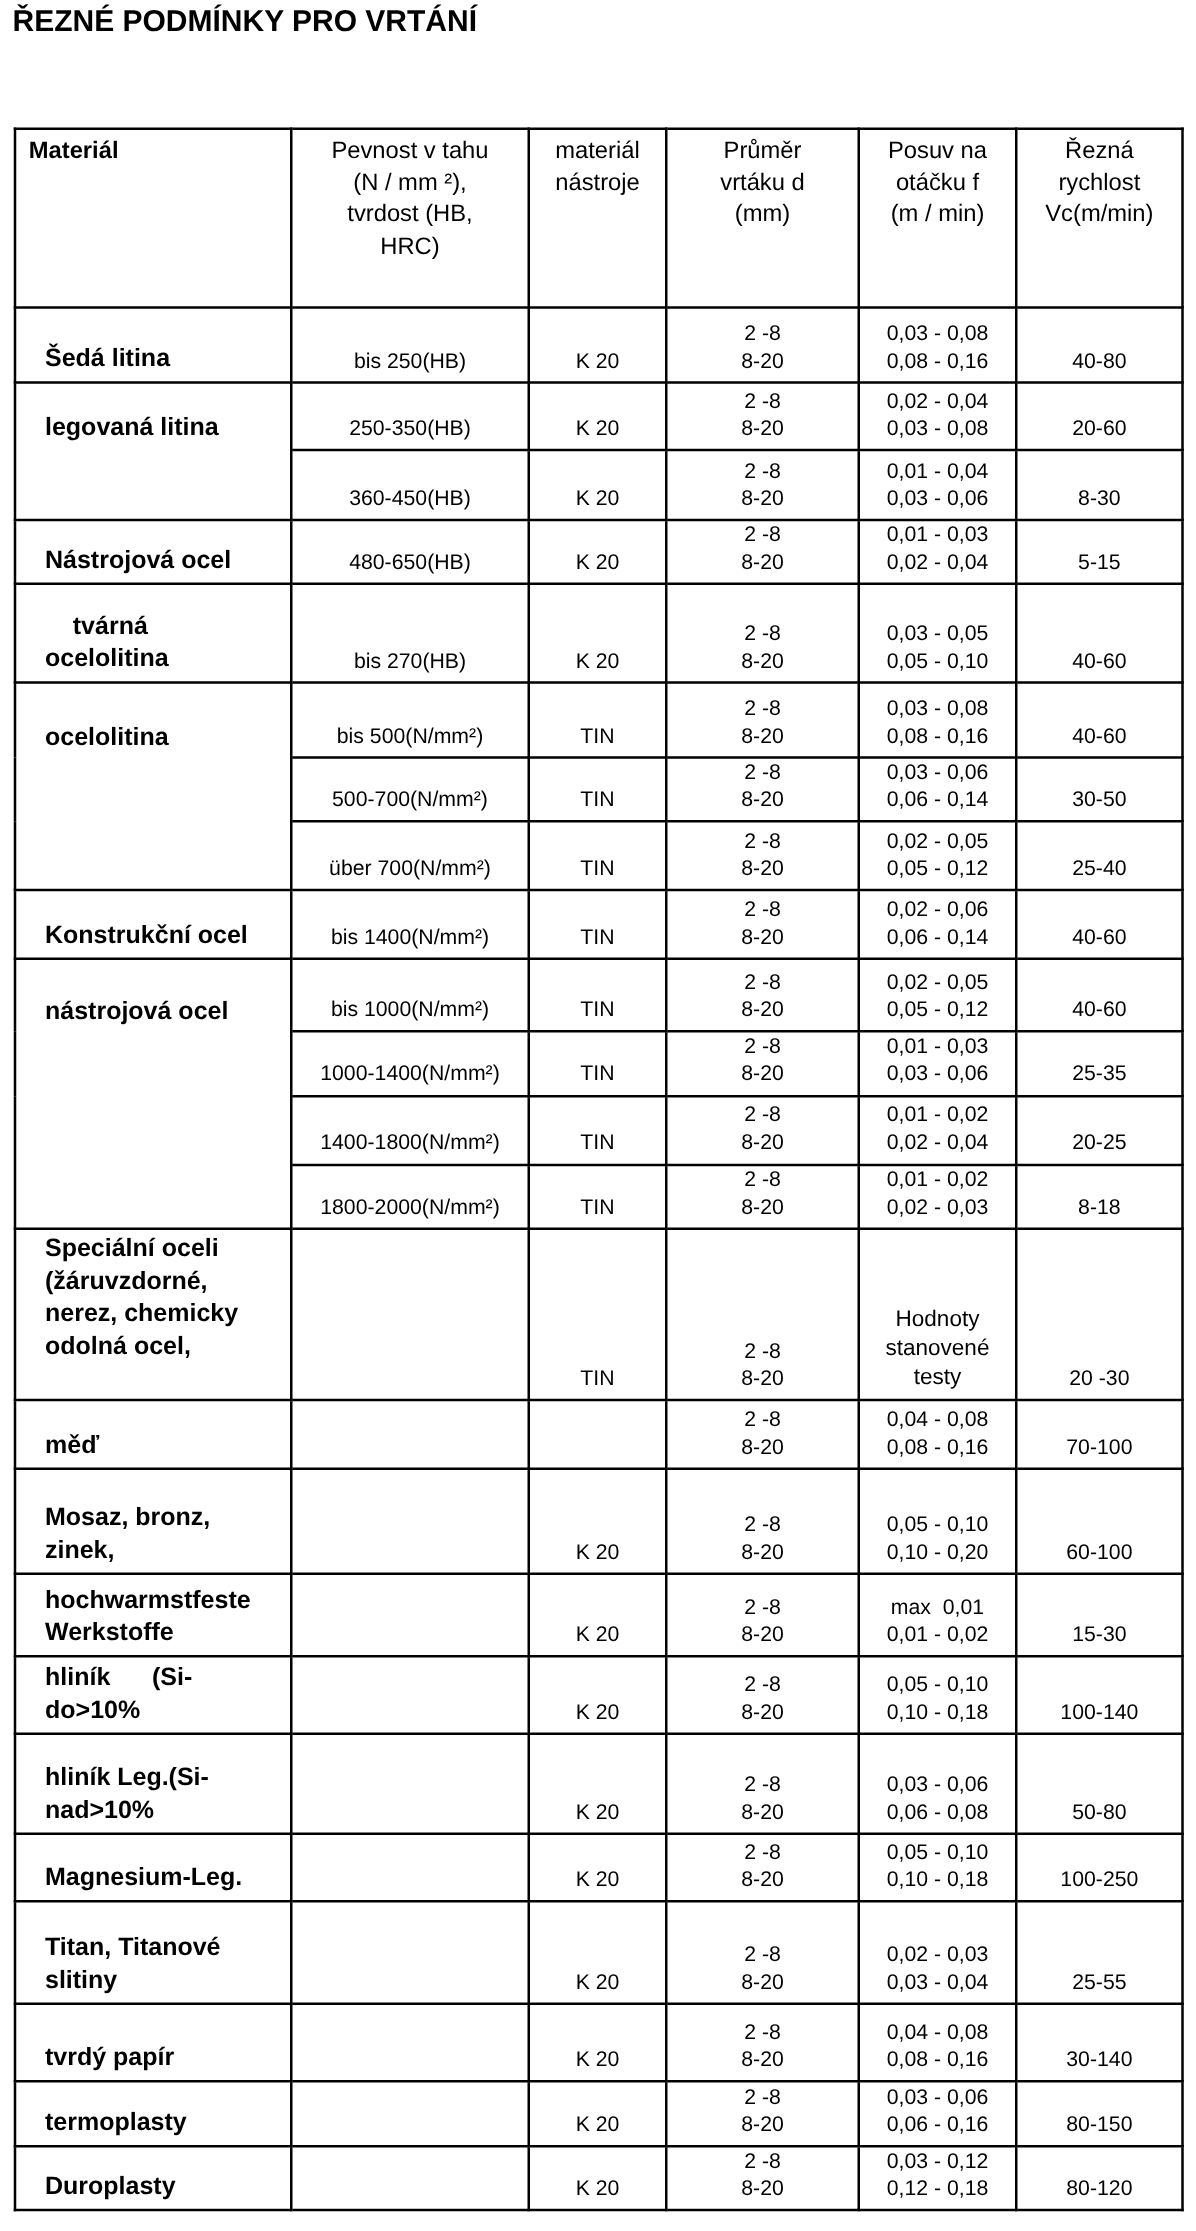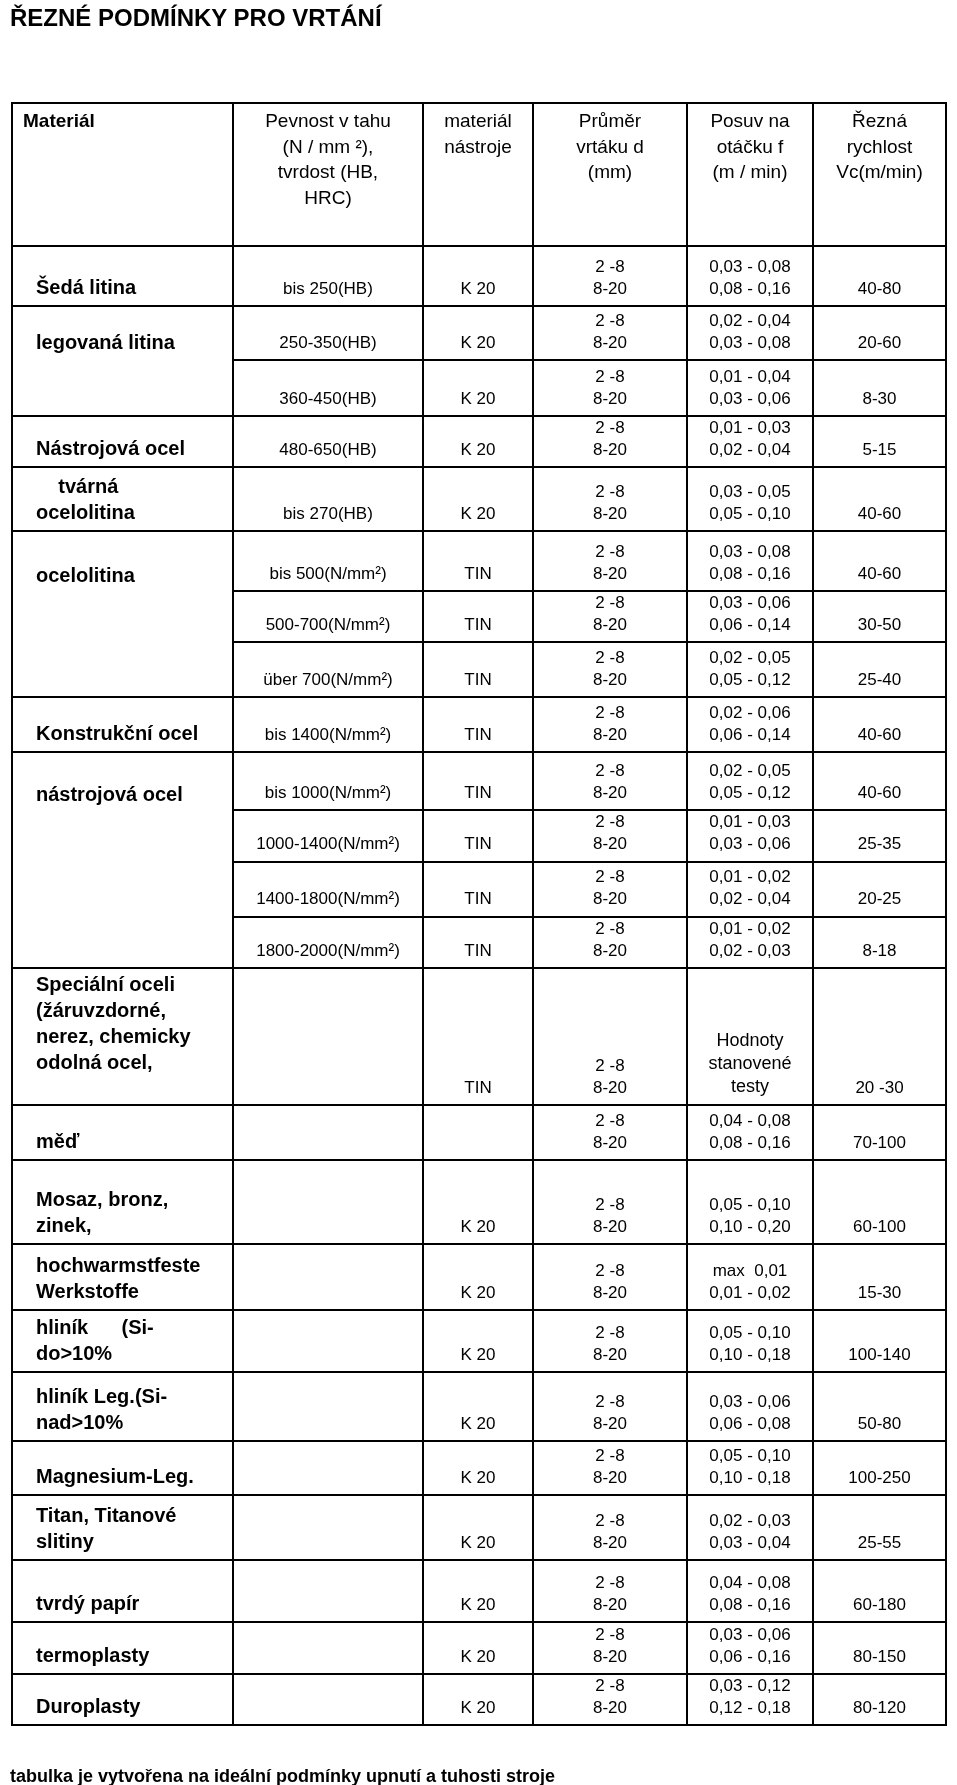--- a/index.html
+++ b/index.html
@@ -138,21 +138,21 @@
     <tr style="height:50px">
       <td class="mat">Nástrojová ocel</td>
       <td>480-650(HB)</td>
       <td>K 20</td>
       <td>2 -8
 8-20</td>
       <td>0,01 - 0,03
 0,02 - 0,04</td>
       <td>5-15</td>
     </tr>
-    <tr style="height:64px">
+    <tr style="height:79px">
       <td class="mat">    tvárná
 ocelolitina</td>
       <td>bis 270(HB)</td>
       <td>K 20</td>
       <td>2 -8
 8-20</td>
       <td>0,03 - 0,05
 0,05 - 0,10</td>
       <td>40-60</td>
     </tr>
@@ -281,61 +281,61 @@
       <td class="mat">hliník      (Si-
 do&gt;10%</td>
       <td></td>
       <td>K 20</td>
       <td>2 -8
 8-20</td>
       <td>0,05 - 0,10
 0,10 - 0,18</td>
       <td>100-140</td>
     </tr>
-    <tr style="height:69px">
+    <tr style="height:80px">
       <td class="mat">hliník Leg.(Si-
 nad&gt;10%</td>
       <td></td>
       <td>K 20</td>
       <td>2 -8
 8-20</td>
       <td>0,03 - 0,06
 0,06 - 0,08</td>
       <td>50-80</td>
     </tr>
     <tr style="height:54px">
       <td class="mat">Magnesium-Leg.</td>
       <td></td>
       <td>K 20</td>
       <td>2 -8
 8-20</td>
       <td>0,05 - 0,10
 0,10 - 0,18</td>
       <td>100-250</td>
     </tr>
-    <tr style="height:65px">
+    <tr style="height:82px">
       <td class="mat">Titan, Titanové
 slitiny</td>
       <td></td>
       <td>K 20</td>
       <td>2 -8
 8-20</td>
       <td>0,02 - 0,03
 0,03 - 0,04</td>
       <td>25-55</td>
     </tr>
     <tr style="height:62px">
       <td class="mat">tvrdý papír</td>
       <td></td>
       <td>K 20</td>
       <td>2 -8
 8-20</td>
       <td>0,04 - 0,08
 0,08 - 0,16</td>
-      <td>60-180</td>
+      <td>30-140</td>
     </tr>
     <tr style="height:52px">
       <td class="mat">termoplasty</td>
       <td></td>
       <td>K 20</td>
       <td>2 -8
 8-20</td>
       <td>0,03 - 0,06
 0,06 - 0,16</td>
       <td>80-150</td>

